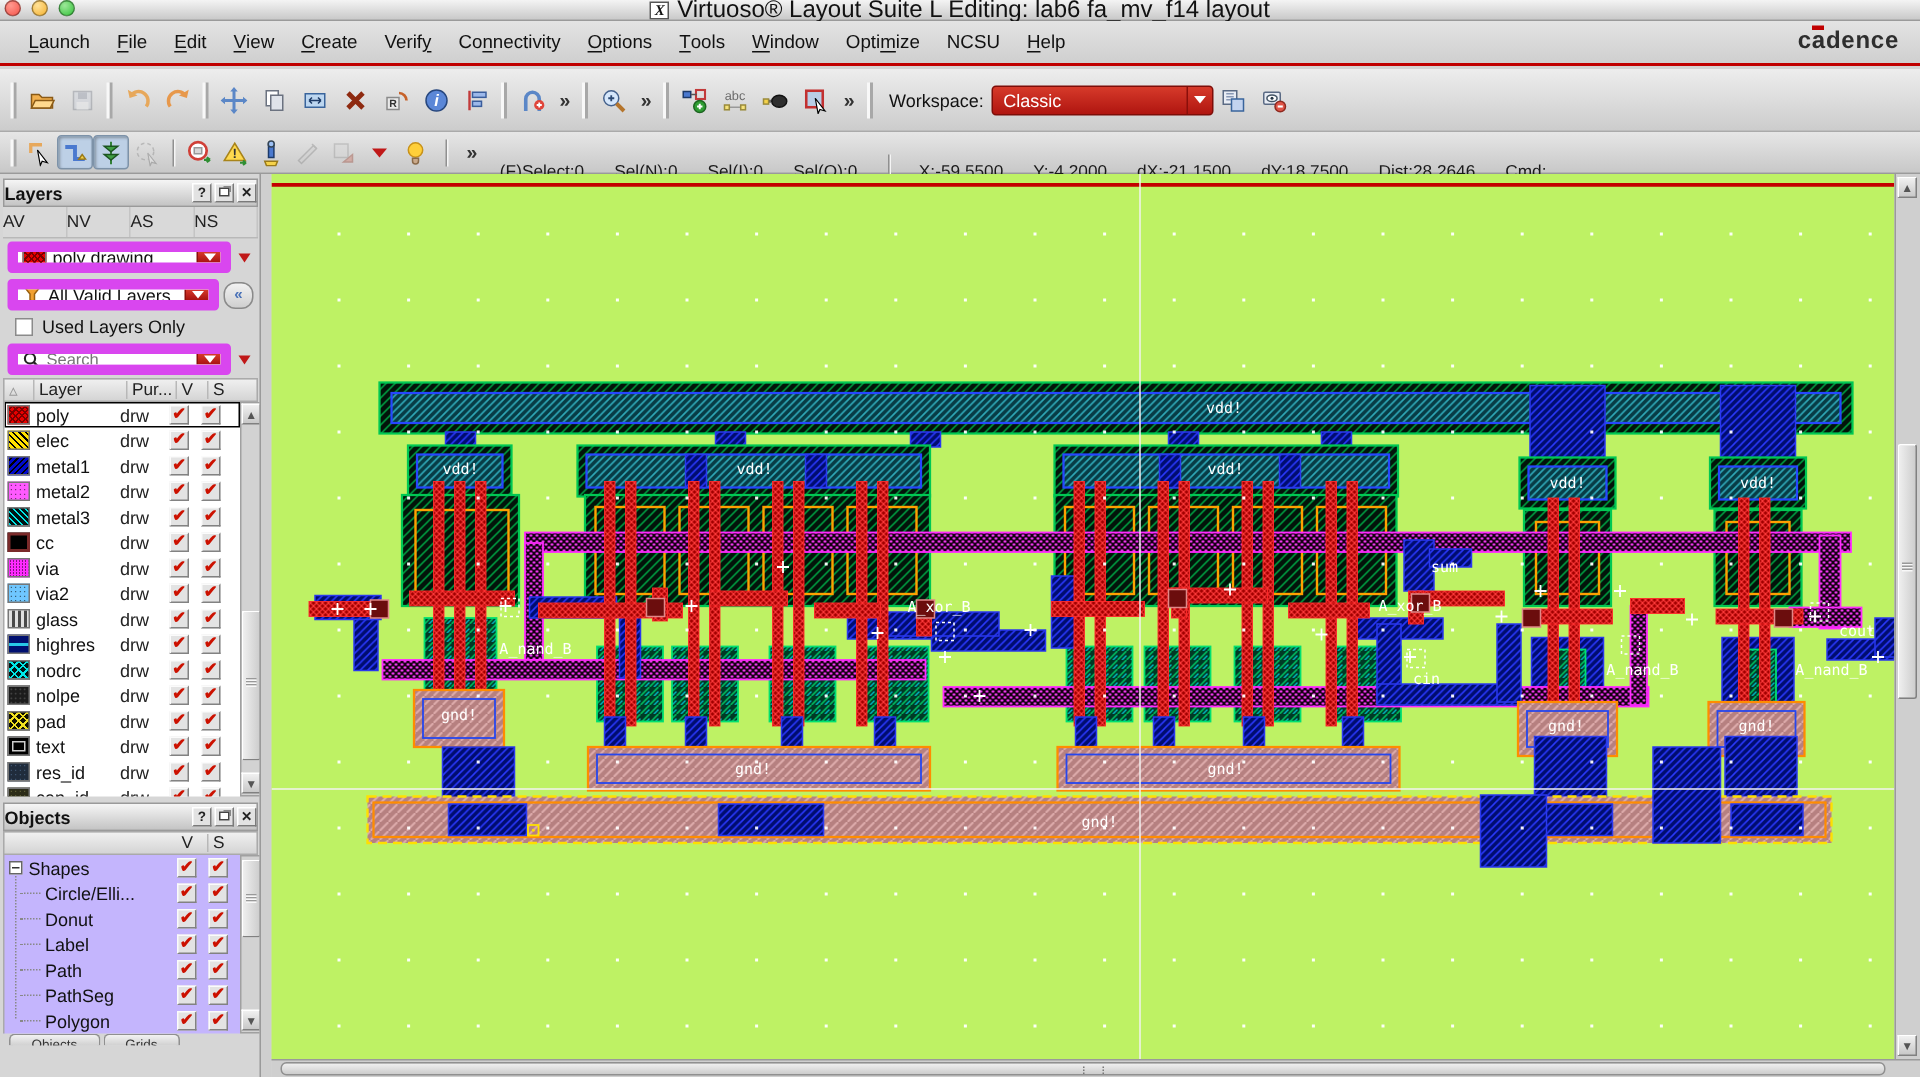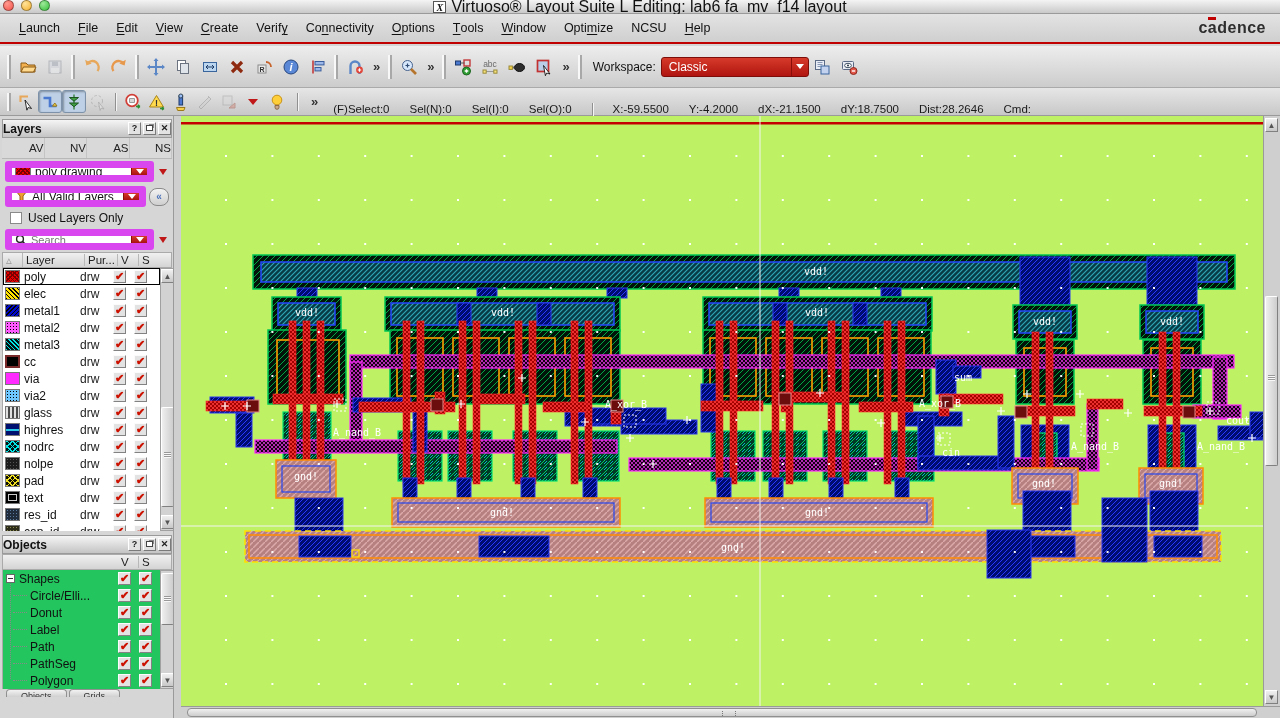--- a/index.html
+++ b/index.html
@@ -46,35 +46,35 @@
   .tbtn.disabled { opacity:.42; }
   .tbtn svg { width:18px; height:18px; }
   .more { font-weight:bold; font-size:13px; color:#333; padding:0 5px; }
   #ws-label { font-size:12px; color:#111; margin:0 5px 0 8px; }
   #workspace-select { width:148px; height:20px; background:linear-gradient(#d63a2a,#b01510);
     border:1px solid #7d0d08; border-radius:3px; color:#fff; font-size:12px;
     display:flex; align-items:center; padding-left:7px; position:relative; }
   #workspace-select .dd2 { position:absolute; right:0; top:0; width:17px; height:100%;
     border-left:1px solid #8a0f0a; display:flex; align-items:center; justify-content:center; }
   .tri-down { width:0; height:0; border-left:4px solid transparent; border-right:4px solid transparent; border-top:5px solid #fff; }
-  .status-items { display:flex; align-items:flex-start; gap:20px; font-size:11.5px; color:#1a1a1a; margin-left:10px; white-space:nowrap;margin-top:20px; }
+  .status-items { display:flex; align-items:flex-end; gap:20px; font-size:11.5px; color:#1a1a1a; margin-left:10px; white-space:nowrap;margin-top:20px; }
   .vline { width:1px; height:18px; background:#909090; box-shadow:1px 0 0 #f5f5f5; }
 
   
   #sidebar { position:absolute; left:0; top:116px; width:181px; height:602px; background:#d6d6d6; }
   #sidebar-gutter { position:absolute; right:0; top:0; width:8px; height:100%;
     background:#cfcfcf; border-left:1px solid #9a9a9a; }
   .panel-header { height:19px; background:linear-gradient(#f5f5f5,#c4c4c4); border:1px solid #9a9a9a;
     display:flex; align-items:center; padding:0 0; font-weight:bold; font-size:12px; color:#111; }
   .ph-btns { margin-left:auto; display:flex; gap:2px; }
   .phb { width:13px; height:13px; background:#e2e2e2; border:1px solid; border-color:#fff #7a7a7a #7a7a7a #fff;
     font-size:9px; line-height:11px; text-align:center; color:#222; }
   .phb .rsq { display:block; width:7px; height:6px; margin:2px auto 0; border:1px solid #444; background:#fff; box-shadow:2px -2px 0 -1px #888; }
   #avrow { display:flex; height:21px; background:#d9d9d9; border-bottom:1px solid #b8b8b8; }
-  .avcell { flex:1; text-align:right; font-size:11.5px; color:#222; line-height:21px; border-right:1px solid #c4c4c4; }
+  .avcell { flex:1; text-align:left; font-size:11.5px; color:#222; line-height:21px; border-right:1px solid #c4c4c4; }
   .field-row { display:flex; align-items:center; gap:3px; padding:2px 3px; }
   .combo { flex:1; height:21px; background:#fff; border:7px solid #d946ef; border-radius:3px;
     display:flex; align-items:center; gap:4px; padding-left:3px; position:relative; font-size:12px; color:#111; overflow:hidden; }
   .combo .dd { position:absolute; right:0; top:0; width:16px; height:100%;
     background:linear-gradient(#d63a2a,#a81210); border-left:1px solid #8a0f0a;
     display:flex; align-items:center; justify-content:center; }
   .mini-caret { width:0; height:0; border-left:4px solid transparent; border-right:4px solid transparent; border-top:6px solid #c01818; margin:0 2px; }
   .roundbtn { width:20px; height:18px; background:linear-gradient(#f2f2f2,#cfcfcf); border:1px solid #8a8a8a;
     border-radius:8px; color:#4a72b8; font-weight:bold; font-size:10px; text-align:center; line-height:16px; }
   .sw { width:16px; height:13px; border:1px solid #777; flex:none; }
@@ -89,21 +89,21 @@
   .lrow .lname { width:60px; padding-left:4px; overflow:hidden; white-space:nowrap; }
   .lrow .lpur { width:33px; color:#222; }
   .chk { width:13px; height:13px; background:#e3e3e3; border:1px solid; border-color:#fbfbfb #828282 #828282 #fbfbfb;
     color:#cc1100; font-size:11px; line-height:11px; font-weight:bold; text-align:center; margin-right:8px; }
   .sbar { position:absolute; width:15px; background:#d2d2d2; border:1px solid #a0a0a0; }
   .sarrow { width:13px; height:14px; background:linear-gradient(#f0f0f0,#c8c8c8); border:1px solid; border-color:#fff #808080 #808080 #fff;
     font-size:8px; text-align:center; line-height:13px; color:#555; }
   .sthumb { position:absolute; left:0; width:13px; background:linear-gradient(90deg,#efefef,#cdcdcd); border:1px solid; border-color:#fff #808080 #808080 #fff; border-radius:2px; }
   .sgrip { margin:0 2px; border-top:1px solid #999; border-bottom:1px solid #f8f8f8; height:2px; }
   
-  #object-rows { position:relative; height:119px; overflow:hidden; background:#22c55e; border-left:1px solid #aaa; width:158px; }
+  #object-rows { position:relative; height:119px; overflow:hidden; background:#c4b5fd; border-left:1px solid #aaa; width:158px; }
   .orow { display:flex; align-items:center; height:17px; font-size:12px; color:#111; }
   .orow .olabel { flex:1; overflow:hidden; white-space:nowrap; }
   .expander { width:9px; height:9px; border:1px solid #666; background:#fff; margin:0 4px 0 3px;
     position:relative; flex:none; }
   .expander::after { content:""; position:absolute; left:1px; right:1px; top:3px; height:1px; background:#333; }
   .tree-stub { width:14px; height:1px; border-top:1px dotted #888; margin:0 3px 0 10px; flex:none; }
   #tree-vline { position:absolute; left:7px; top:14px; bottom:10px; width:1px; border-left:1px dotted #888; }
   #bottom-tabs { display:flex; gap:2px; height:8px; overflow:hidden; padding-left:4px; }
   .btab { background:linear-gradient(#f2f2f2,#d0d0d0); border:1px solid #909090; border-bottom:none;
     border-radius:4px 4px 0 0; font-size:9px; padding:1px 14px; color:#333; }

